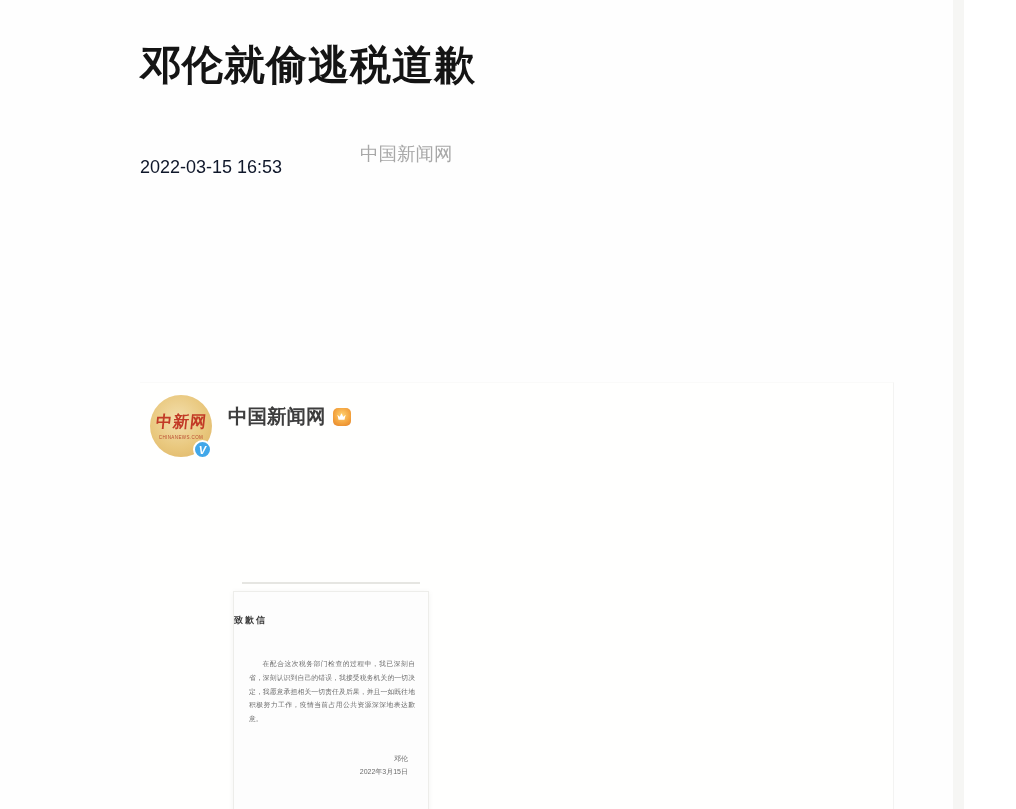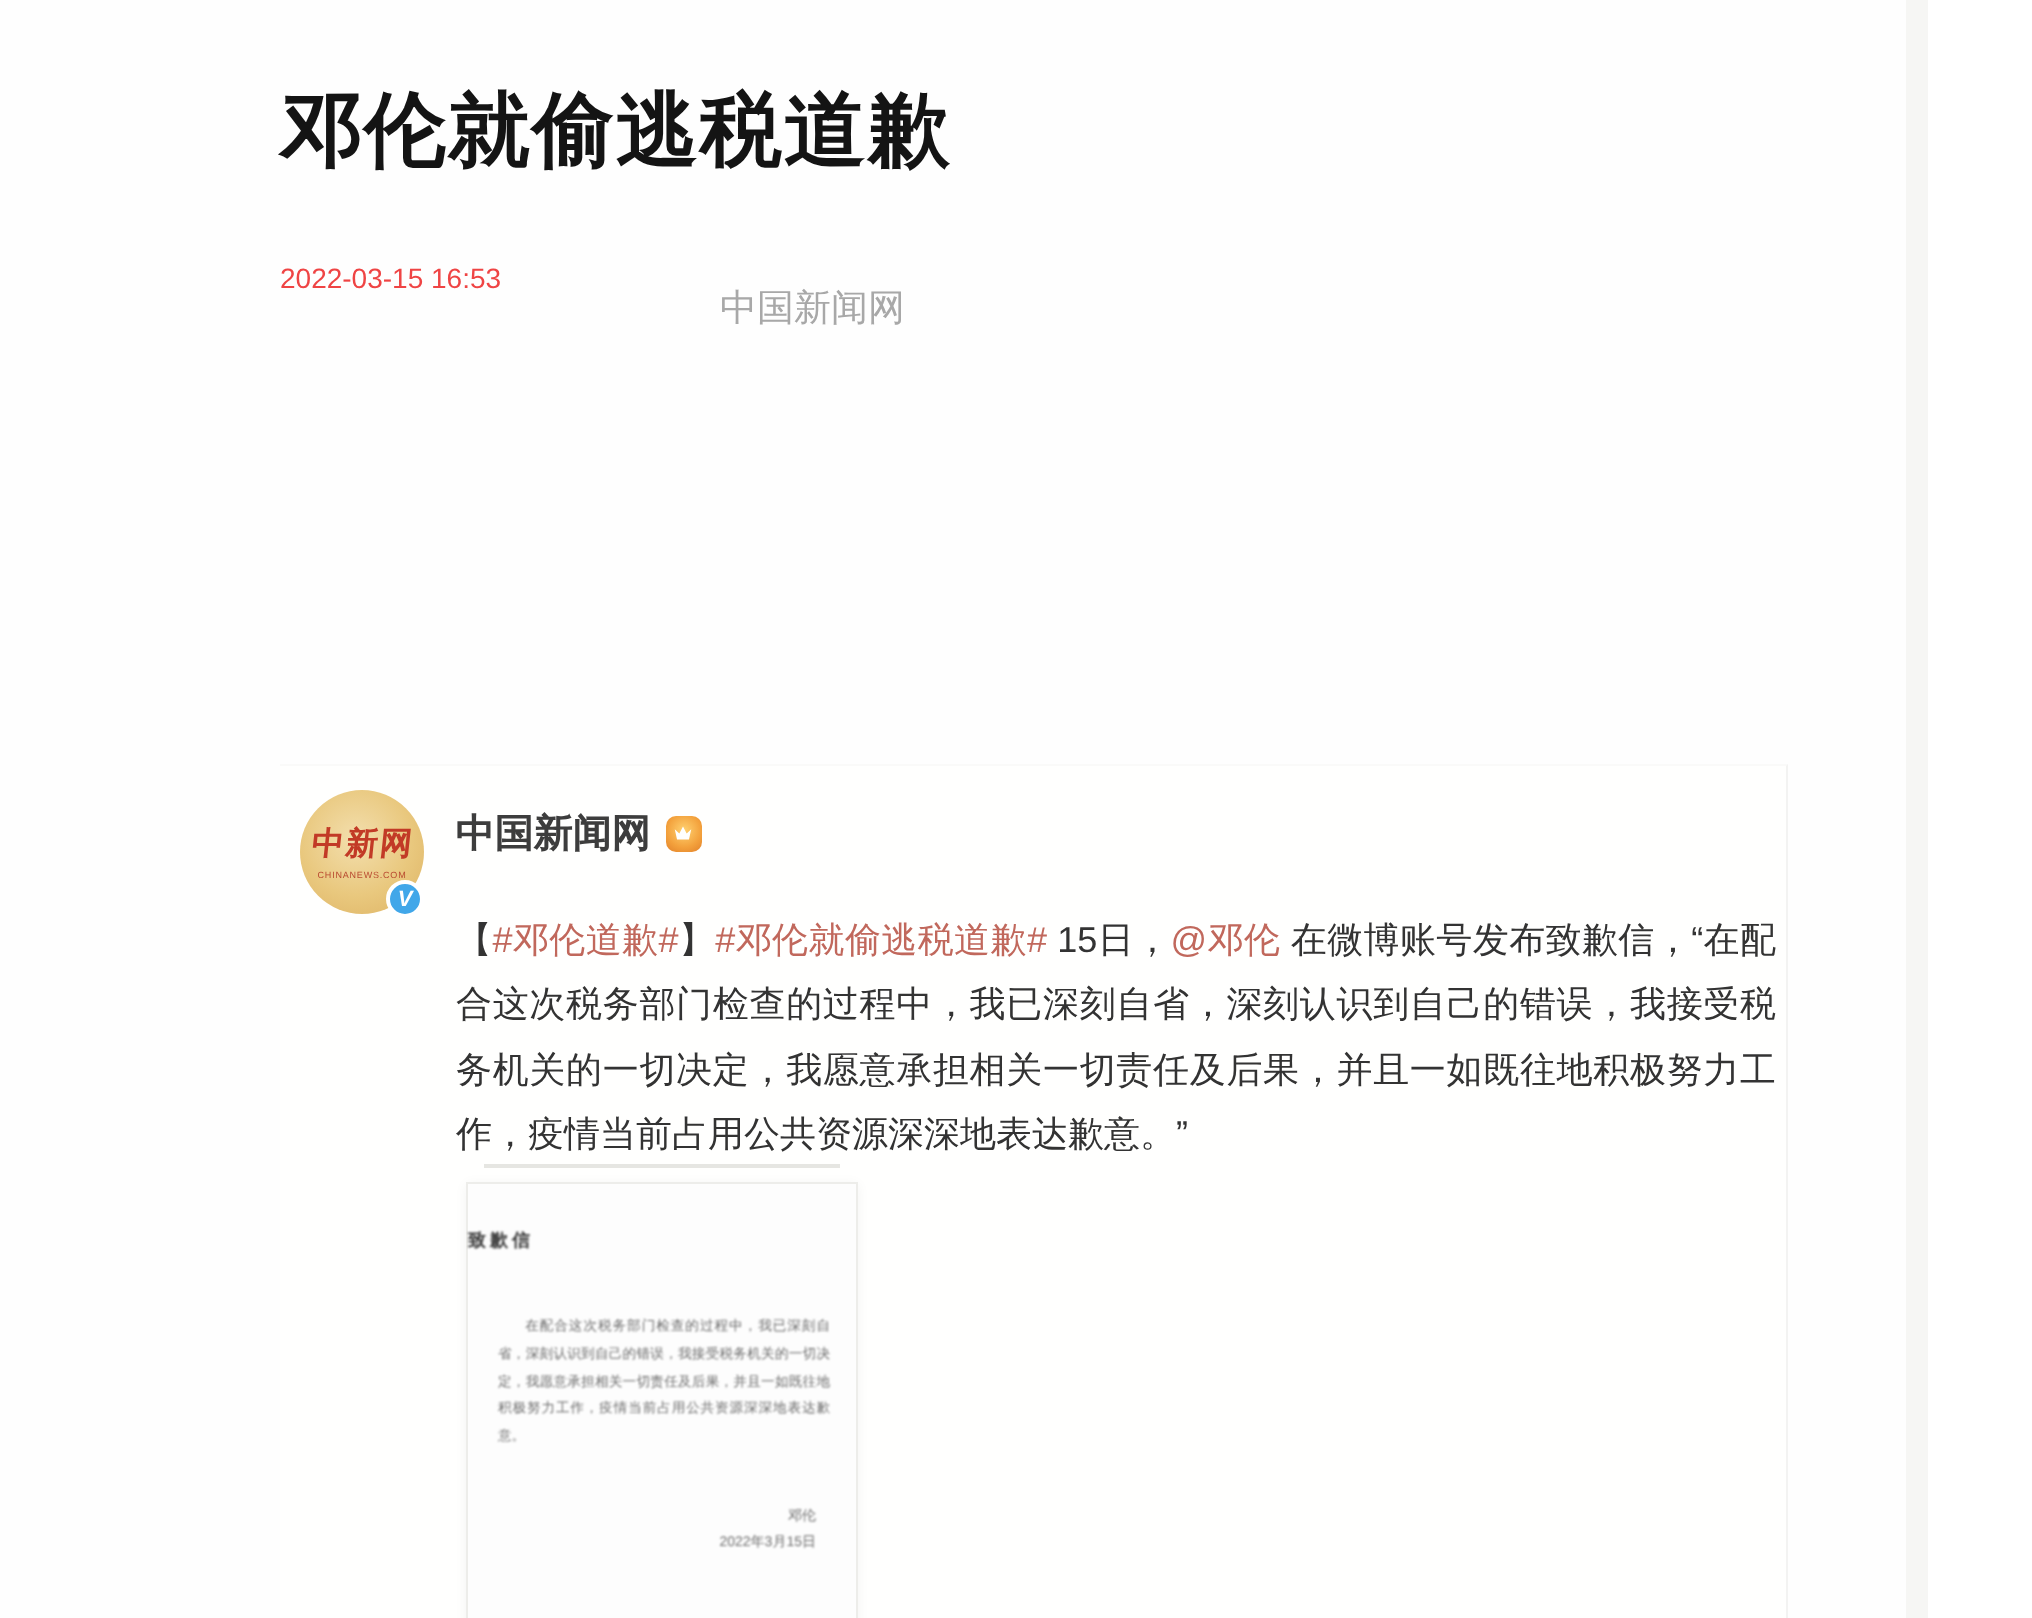--- a/index.html
+++ b/index.html
@@ -3,21 +3,21 @@
 <meta charset="utf-8">
 <style>
   * { margin:0; padding:0; box-sizing:border-box; }
   html,body { background:#ffffff; }
   body { font-family:"Liberation Sans","DejaVu Sans",sans-serif; }
   .page { position:relative; width:964px; height:809px; background:#fefefe; overflow:hidden; }
   .right-strip { position:absolute; left:953px; top:0; width:63px; height:809px; background:#f6f6f4; }
 
   .article-title { position:absolute; left:140px; top:38px; font-size:41px; font-weight:700;
                    color:#141414; letter-spacing:1px; }
-  .meta-date   { position:absolute; left:140px; top:131px; font-size:14px; color:#ef4444; }
+  .meta-date   { position:absolute; left:140px; top:157px; font-size:18px; color:#0f172a; }
   .meta-source { position:absolute; left:360px; top:141px; font-size:18.5px; color:#a8a8a8; }
 
   .article-body { position:absolute; left:140px; top:181px; width:778px; font-size:23px;
                   line-height:47.5px; color:#2e2e2e; text-align:justify; }
 
   
   .weibo-card { position:absolute; left:140px; top:382px; width:754px; height:427px;
                 background:#fffffe; border-right:1px solid rgba(0,0,0,0.045);
                 border-top:1px solid rgba(0,0,0,0.02); }
   .avatar { position:absolute; left:10px; top:12px; width:62px; height:62px; border-radius:50%;
@@ -76,21 +76,20 @@
     <div class="author-row">
       <span class="author-name">中国新闻网</span>
       <span class="vip-icon">
         <svg viewBox="0 0 24 24">
             <path d="M3 8 L8 12.5 L12 5 L16 12.5 L21 8 L18.5 19 H5.5 Z" fill="#fff"></path>
           </svg>
       </span>
     </div>
 
 
-    <p class="post-text"><span>【</span><span class="tag-link">#邓伦道歉#</span><span>】</span><span class="tag-link">#邓伦就偷逃税道歉#</span><span> 15日，</span><span class="mention">@邓伦</span><span> 在微博账号发布致歉信，“在配合这次税务部门检查的过程中，我已深刻自省，深刻认识到自己的错误，我接受税务机关的一切决定，我愿意承担相关一切责任及后果，并且一如既往地积极努力工作，疫情当前占用公共资源深深地表达歉意。”</span></p>
 
     <div class="letter-topline"></div>
 
     <div class="letter">
       <div class="letter-title">致歉信</div>
       <div class="letter-body">在配合这次税务部门检查的过程中，我已深刻自省，深刻认识到自己的错误，我接受税务机关的一切决定，我愿意承担相关一切责任及后果，并且一如既往地积极努力工作，疫情当前占用公共资源深深地表达歉意。</div>
       <div class="letter-sign">
         <div>邓伦</div>
         <div>2022年3月15日</div>
       </div>

